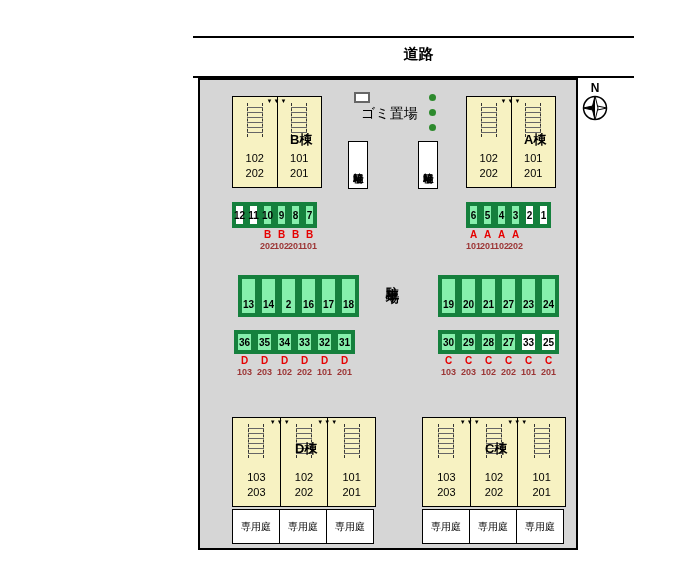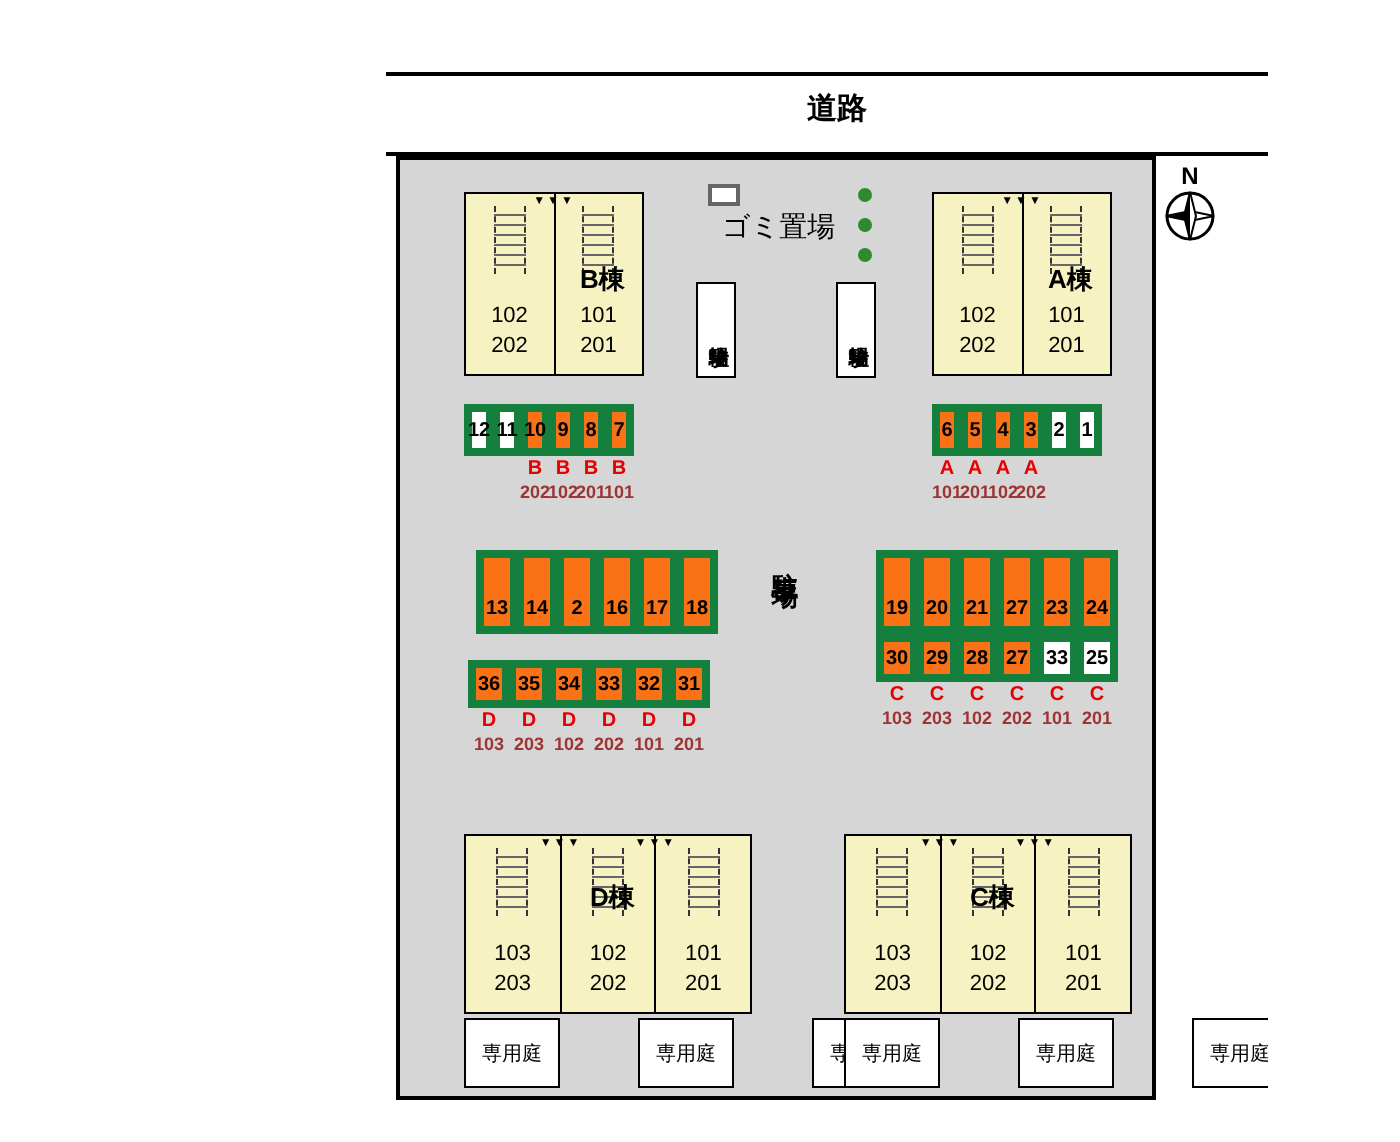--- a/index.html
+++ b/index.html
@@ -37,38 +37,38 @@
   .prow { position:absolute; display:flex; }
   .pcell { display:flex; flex-direction:column; align-items:center; }
   .pcell + .pcell { margin-left:-1px; }
   .r1 .pcell { width:15px; }
   .r2 .pcell, .r3 .pcell { width:21px;text-align:center; }
   .pbox { align-self:stretch; border:4px solid #15803d; background:#fff;
           display:flex; align-items:center; justify-content:center; }
   .r1 .pbox { height:26px; }
   .r2 .pbox { height:42px; align-items:flex-end; padding-bottom:3px; }
   .r3 .pbox { height:24px; }
-  .pbox.pink { background:#f97316; }
+  .pbox.pink { background:#86efac; }
   .pnum { font-size:10px; font-weight:bold; }
   .pbldg { font-size:10px; font-weight:bold; color:#e60000; line-height:1.15; margin-top:1px; }
   .proom { font-size:9px; font-weight:bold; color:#9c3535; line-height:1.15; }
 
   .vparking { position:absolute; left:317px; top:263px; writing-mode:vertical-rl;
               text-orientation:upright; font-size:13px; font-weight:bold; letter-spacing:3px; }
   .bike-box { position:absolute; width:20px; height:48px; border:1px solid #000; background:#fff;
               display:flex; align-items:center; justify-content:center; }
   .bike-box .vtext { writing-mode:vertical-rl; text-orientation:upright;
                      font-size:10px; font-weight:bold; }
   .garbage-icon { position:absolute; left:288px; top:80px; width:16px; height:11px;
                   border:2px solid #666; background:#fff; }
   .garbage-label { position:absolute; left:295px; top:93px; font-size:14px; }
   .trees { position:absolute; left:363px; top:82px; display:flex; flex-direction:column; gap:8px; }
   .tree-dot { width:7px; height:7px; border-radius:50%; background:#2d8a2d; }
 
-  .garden-row { position:absolute; display:flex;gap:40px; }
+  .garden-row { position:absolute; display:flex; }
   .gbox { width:48px; height:35px; border:1px solid #000; background:#fff;
           display:flex; align-items:center; justify-content:center; font-size:10px; }
   .gbox + .gbox { margin-left:-1px; }
 </style>
 </head>
 <body>
 
 <div class="canvas">
 
   <div class="road-line" style="top:24px"></div>
@@ -317,21 +317,21 @@
     </div>
     <div class="pcell">
       <div class="pbox pink">
           <span class="pnum">31</span>
         </div>
       <div class="pbldg">D</div>
       <div class="proom">201</div>
     </div>
   </div>
 
-  <div class="prow r3" style="left:372px;top:305px">
+  <div class="prow r3" style="left:372px;top:318px">
     <div class="pcell">
       <div class="pbox pink">
           <span class="pnum">30</span>
         </div>
       <div class="pbldg">C</div>
       <div class="proom">103</div>
     </div>
     <div class="pcell">
       <div class="pbox pink">
           <span class="pnum">29</span>

